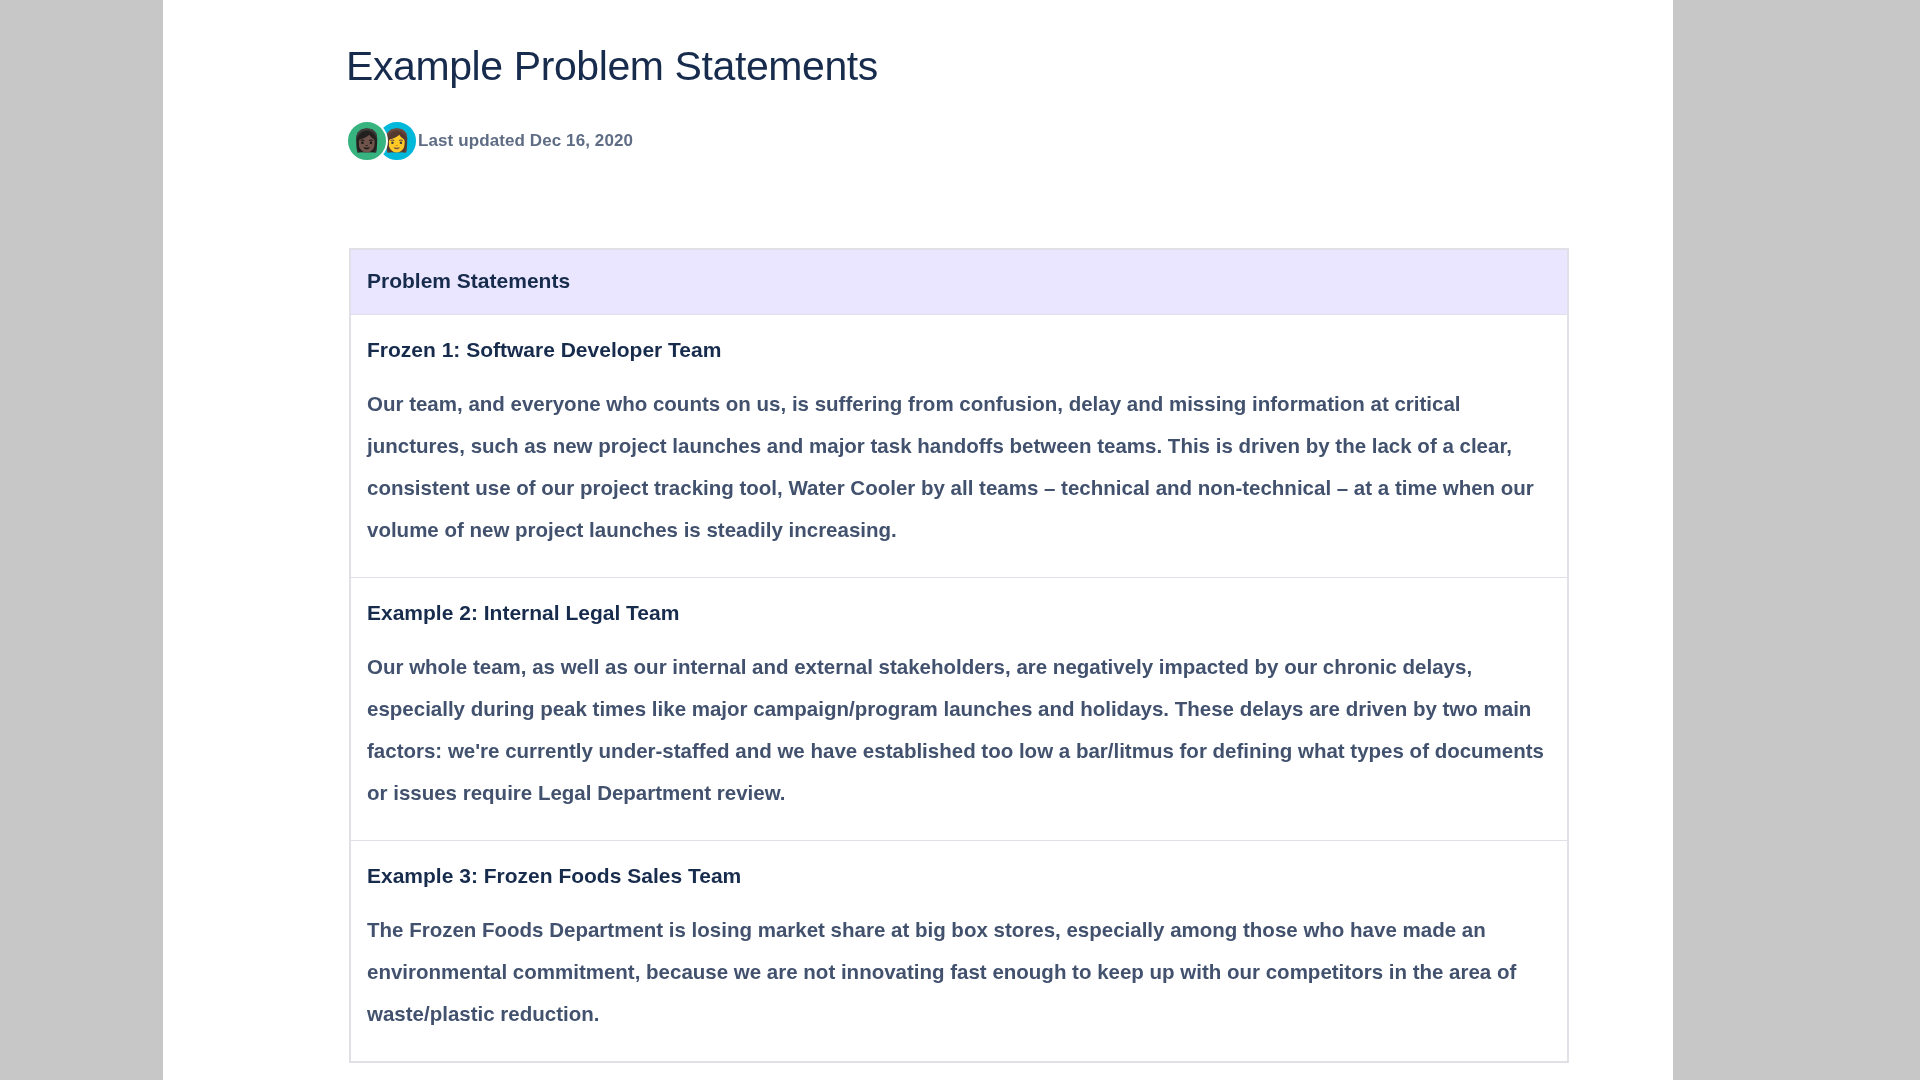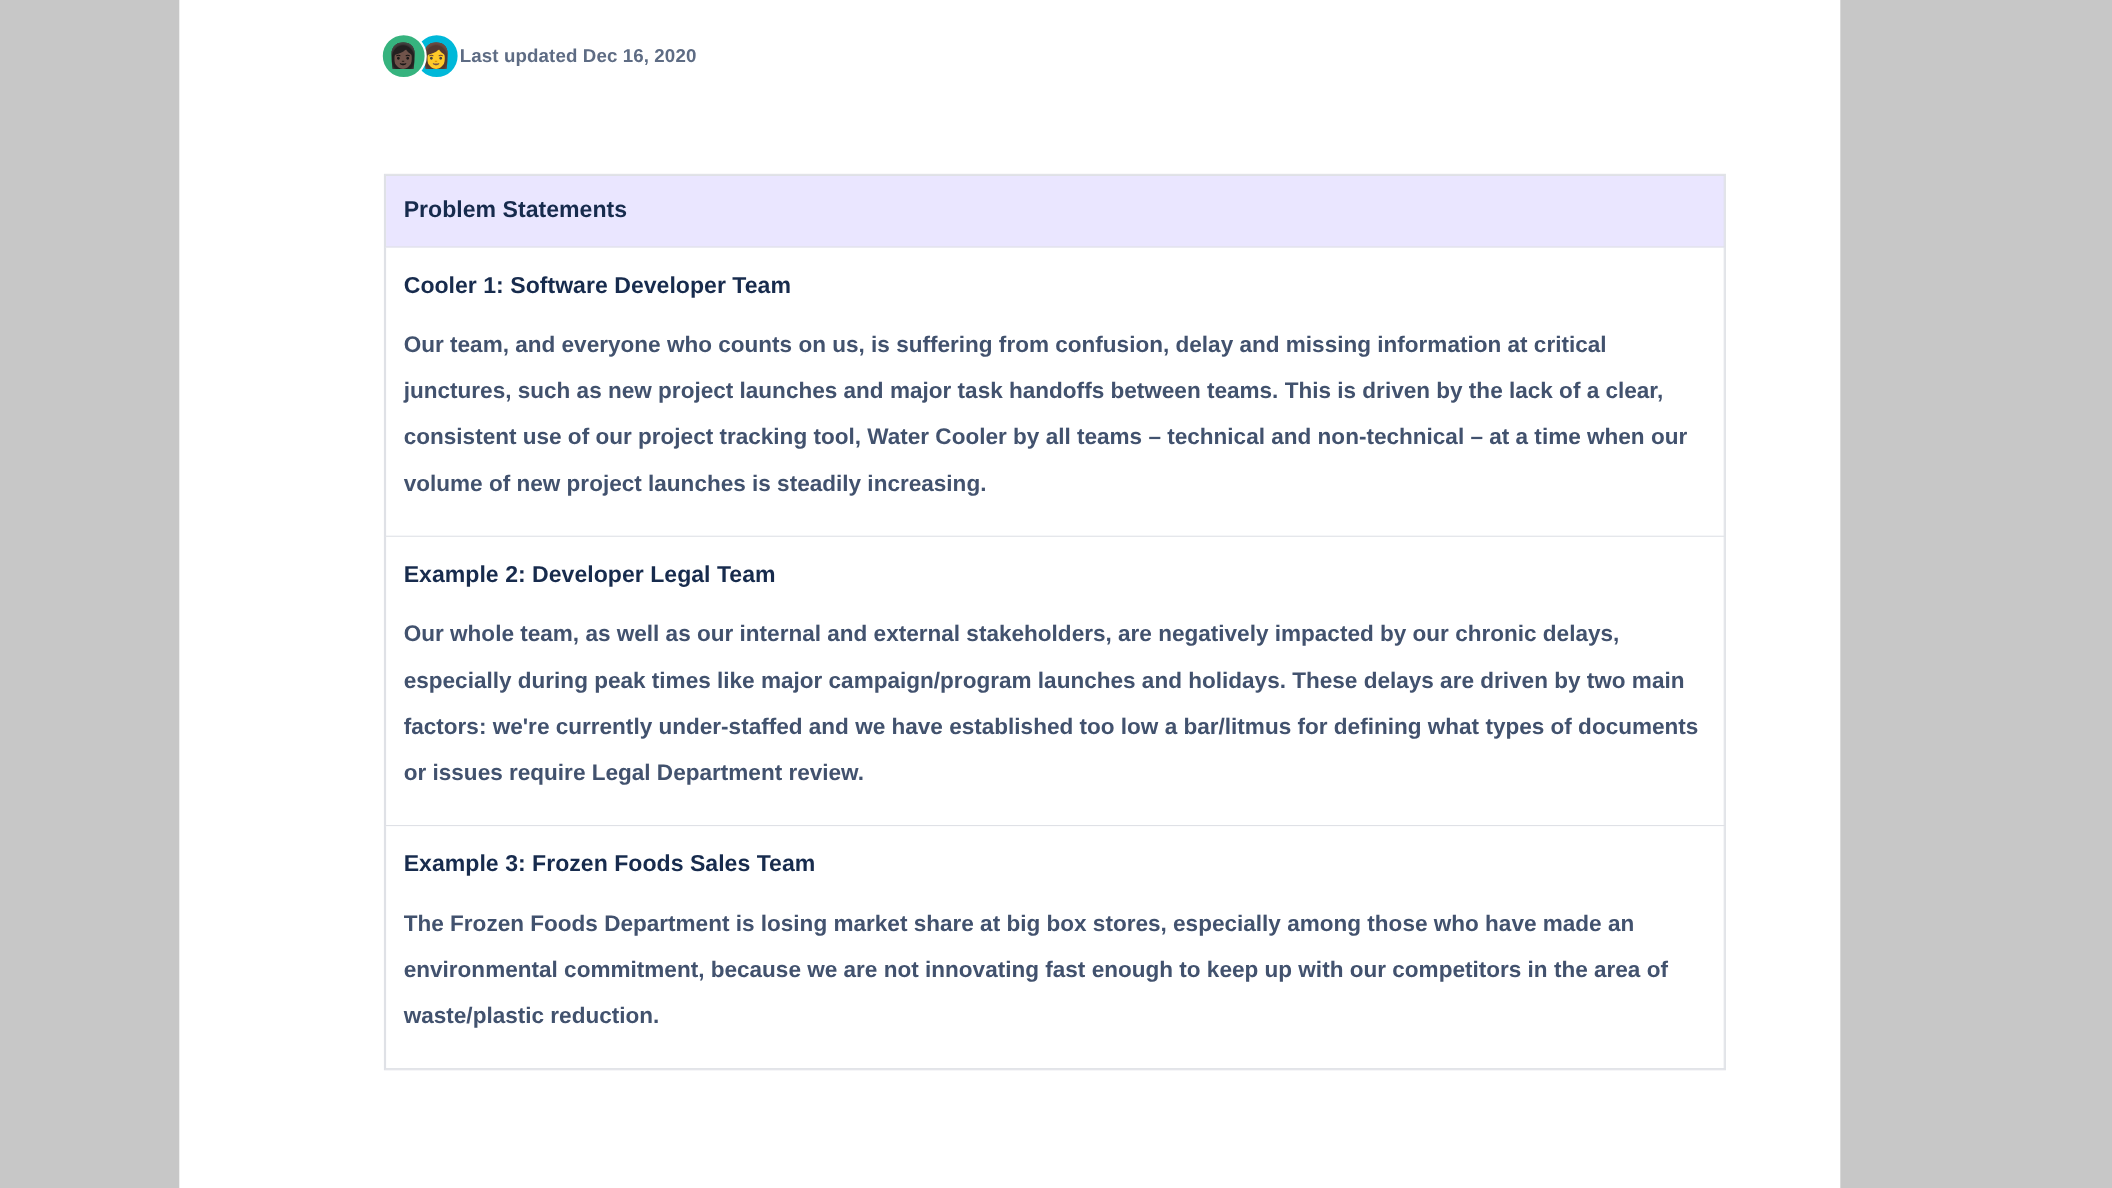--- a/index.html
+++ b/index.html
@@ -109,46 +109,47 @@
     margin: 18px 0 0 0;
     font-weight: 700;
   }
 </style>
 </head>
 <body>
 
 <div class="page">
   <div class="content">
 
+    <h1 class="doc-title">Example Problem Statements</h1>
 
     <div class="byline">
       <div class="avatars">
         <div class="avatar a1">👩🏿</div>
         <div class="avatar a2">👩</div>
       </div>
       <div class="last-updated">Last updated Dec 16, 2020</div>
     </div>
 
     <div class="table-wrap">
       <table class="problem-table">
         <thead>
           <tr>
             <th>Problem Statements</th>
           </tr>
         </thead>
         <tbody>
           <tr>
             <td>
-              <p class="ex-heading">Cooler 1: Software Developer Team</p>
+              <p class="ex-heading">Frozen 1: Software Developer Team</p>
               <p class="ex-body">Our team, and everyone who counts on us, is suffering from confusion, delay and missing information at critical junctures, such as new project launches and major task handoffs between teams. This is driven by the lack of a clear, consistent use of our project tracking tool, Water Cooler by all teams – technical and non-technical – at a time when our volume of new project launches is steadily increasing.</p>
             </td>
           </tr>
           <tr>
             <td>
-              <p class="ex-heading">Example 2: Developer Legal Team</p>
+              <p class="ex-heading">Example 2: Internal Legal Team</p>
               <p class="ex-body">Our whole team, as well as our internal and external stakeholders, are negatively impacted by our chronic delays, especially during peak times like major campaign/program launches and holidays. These delays are driven by two main factors: we're currently under-staffed and we have established too low a bar/litmus for defining what types of documents or issues require Legal Department review.</p>
             </td>
           </tr>
           <tr>
             <td>
               <p class="ex-heading">Example 3: Frozen Foods Sales Team</p>
               <p class="ex-body">The Frozen Foods Department is losing market share at big box stores, especially among those who have made an environmental commitment, because we are not innovating fast enough to keep up with our competitors in the area of waste/plastic reduction.</p>
             </td>
           </tr>
         </tbody>

